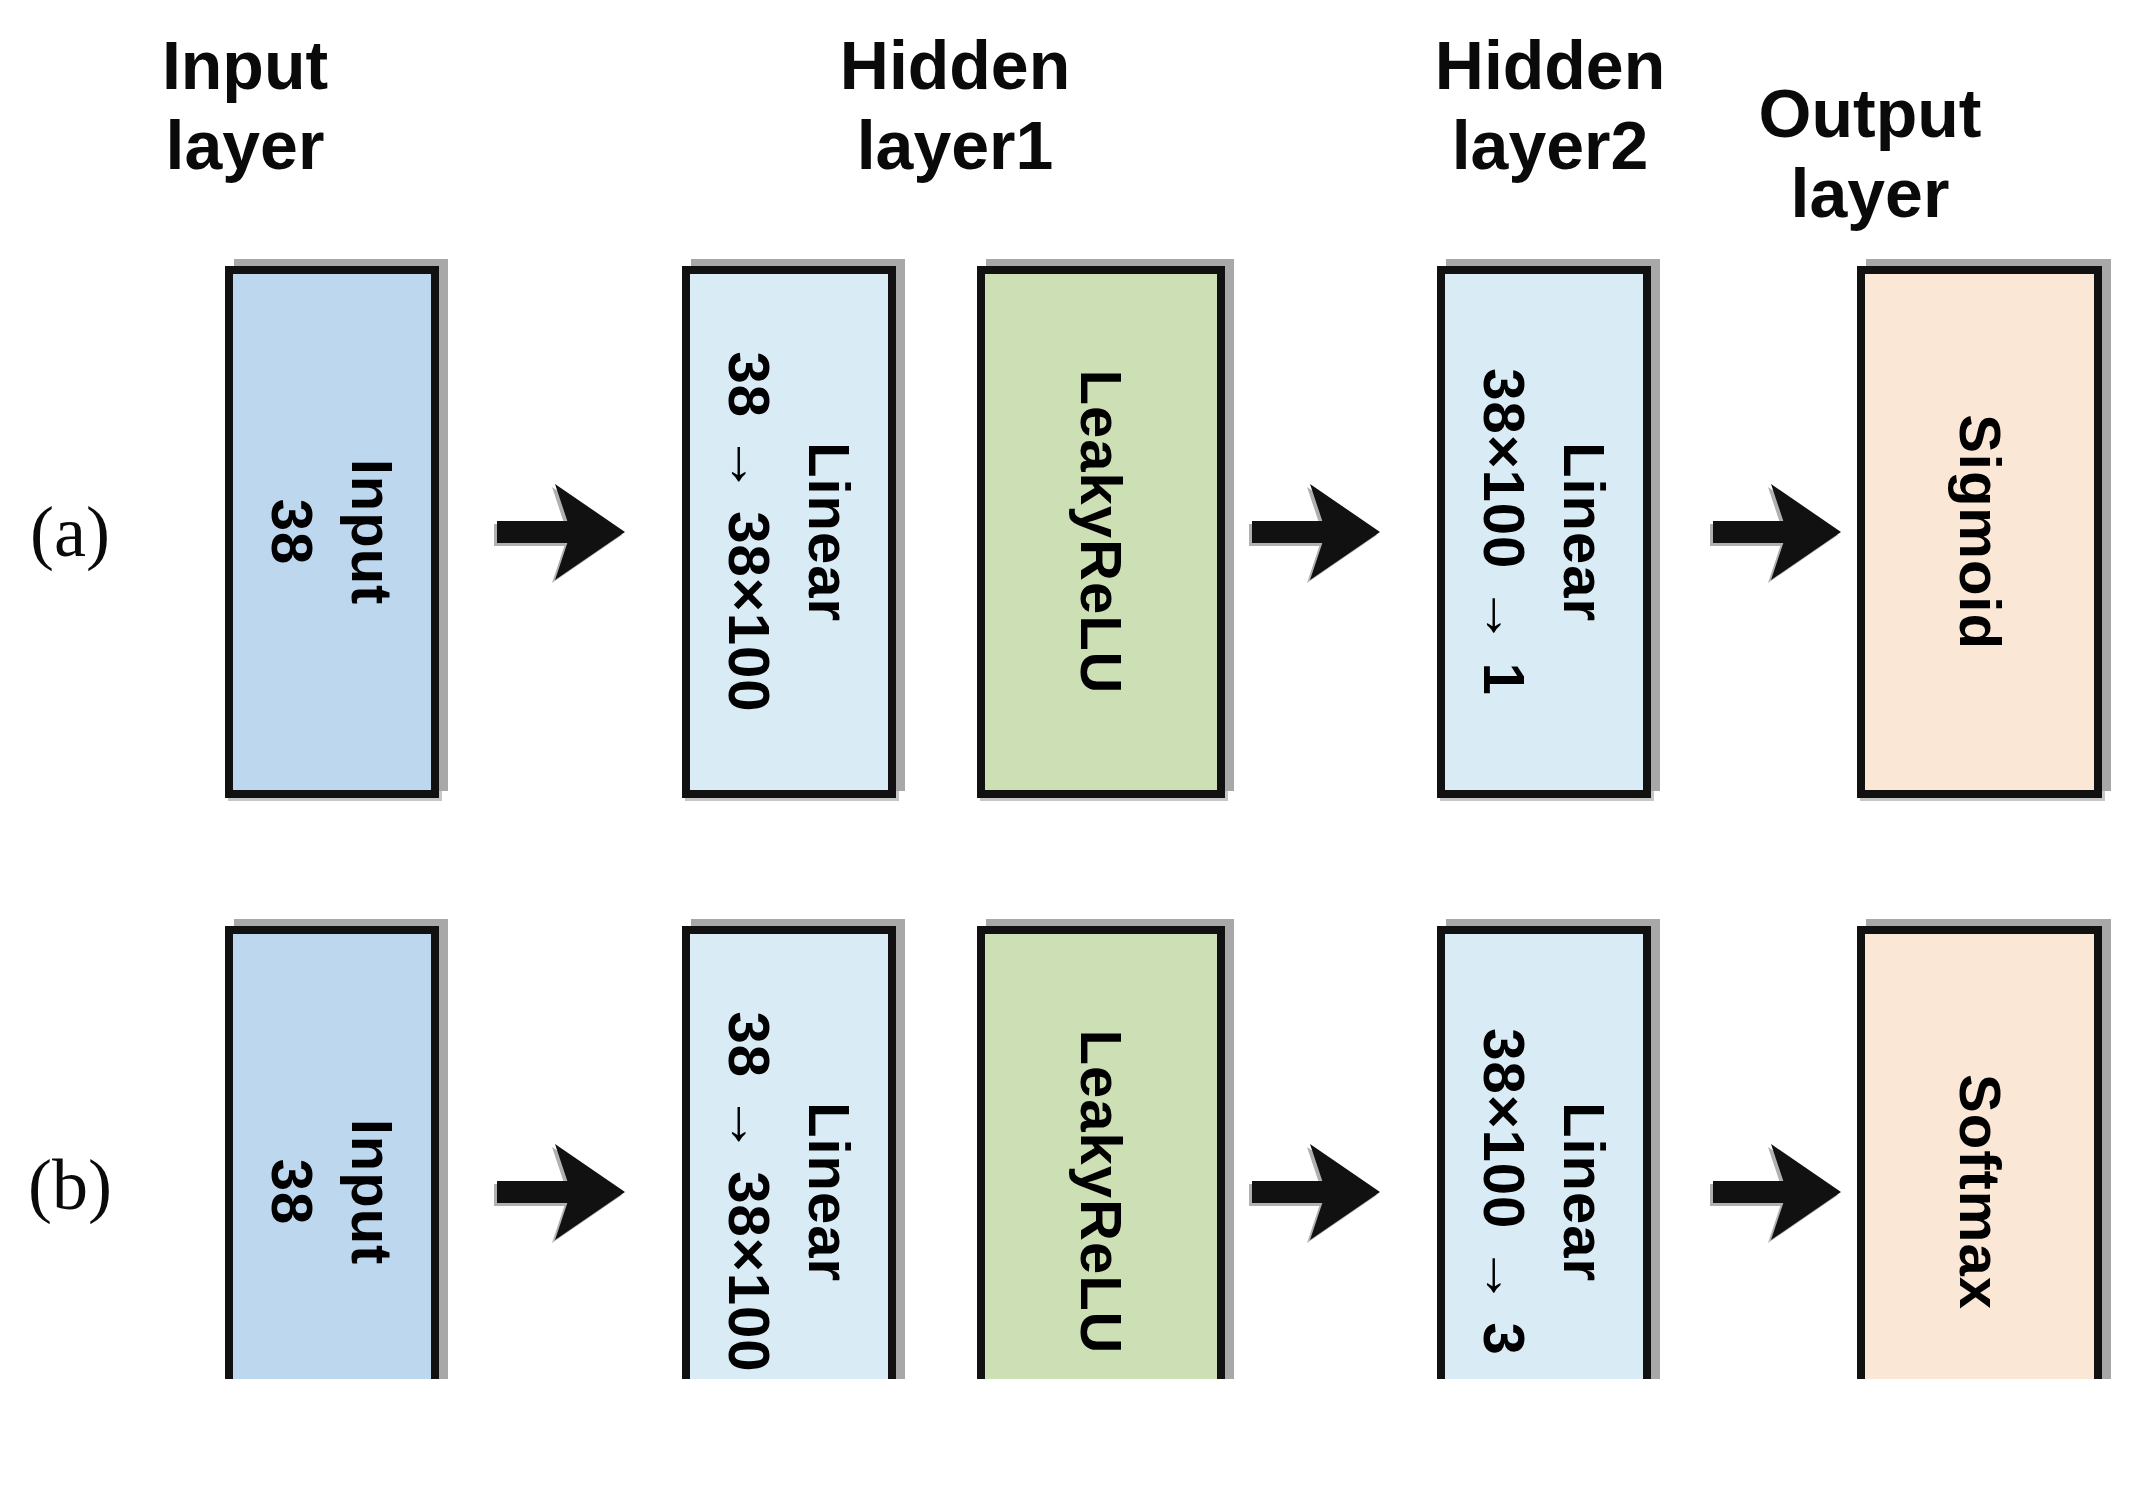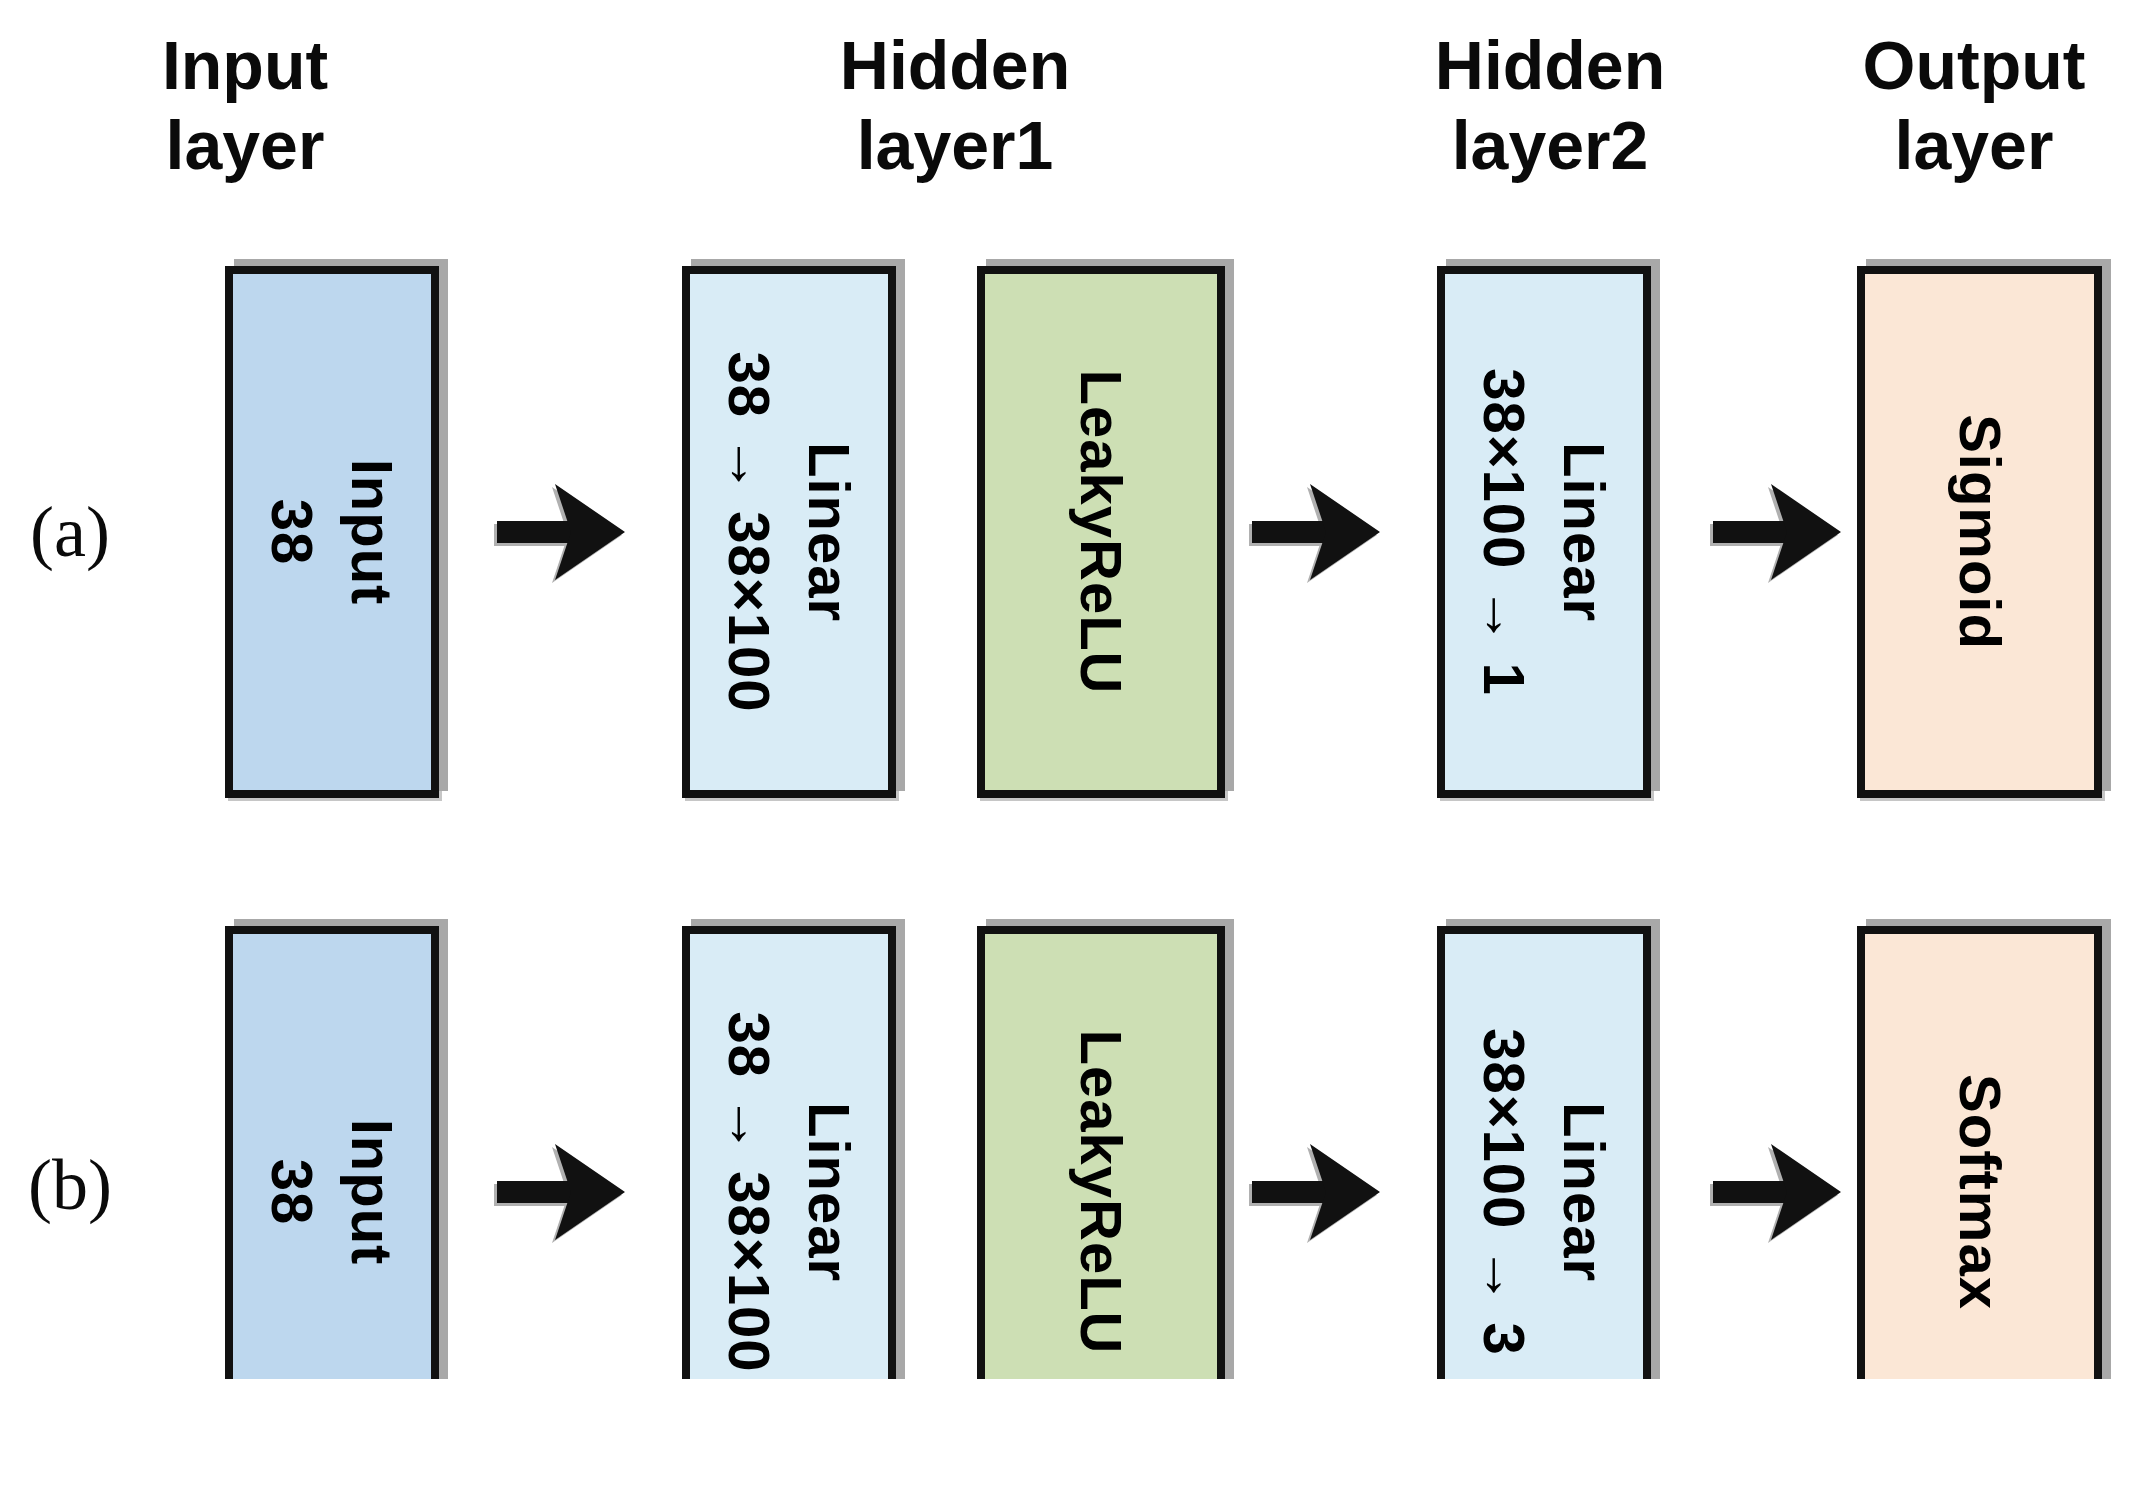--- a/index.html
+++ b/index.html
@@ -77,21 +77,21 @@
 <body>
 
 <div class="canvas">
 
   <div class="hdr" style="left:75px;">Input
 layer</div>
   <div class="hdr" style="left:785px;">Hidden
 layer1</div>
   <div class="hdr" style="left:1380px;">Hidden
 layer2</div>
-  <div class="hdr" style="left:1804px;">Output
+  <div class="hdr" style="left:1700px;margin-top:48px;">Output
 layer</div>
 
   <div class="row-a">
     <div class="row-label" style="left:5px;top:496px;">(a)</div>
 
     <div class="box fill-input col-input">
       <div class="vtext">Input
 38</div>
     </div>
 

